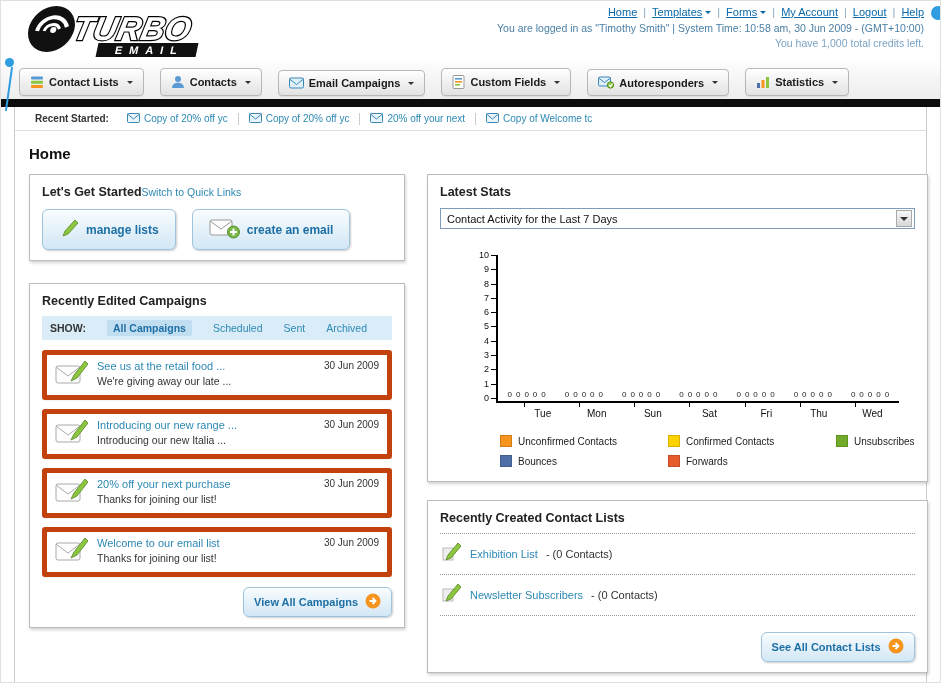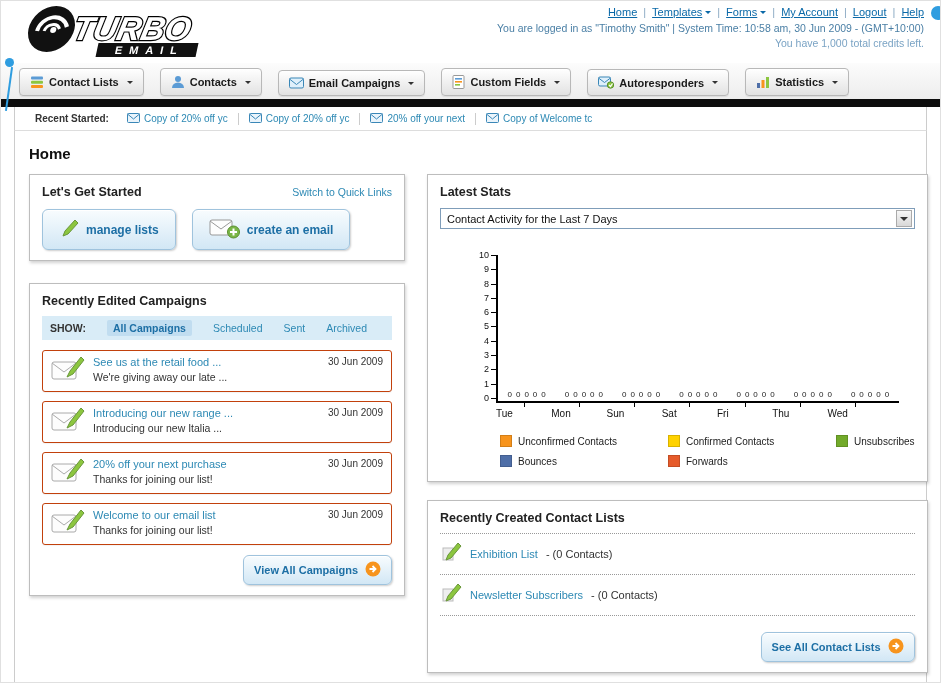--- a/index.html
+++ b/index.html
@@ -37,37 +37,37 @@
 
   
   .content-frame { margin: 0 13px; border: 1px solid #ccc; border-top: none; padding: 10px 14px 24px; min-height: 532px; }
   .page-title { font-size: 15px; font-weight: bold; color: #111; margin: 4px 0 12px 0; }
   .columns { display: flex; gap: 22px; }
   .col-left { width: 376px; flex: none; }
   .col-right { flex: 1; }
 
   .panel { background: #fff; border: 1px solid #bdbdbd; box-shadow: 1px 2px 3px rgba(0,0,0,.18); padding: 10px 12px; }
   .panel-title { font-size: 12.5px; font-weight: bold; color: #222; }
-  .panel-head { display: flex; align-items: center; justify-content: space-between; gap: 6px; }
+  .panel-head { display: flex; align-items: center; justify-content: flex-start; }
   .quick-link { font-size: 10.5px; color: #2d89b4; text-decoration: none; cursor: pointer; }
 
   
   .blue-btn { display: inline-flex; align-items: center; gap: 7px; padding: 7px 16px; border: 1px solid #9fc3dd; border-radius: 6px; background: linear-gradient(#f8fcfe, #d2e7f5); color: #1d6fa5; font-weight: bold; font-size: 12px; font-family: "Liberation Sans", sans-serif; cursor: pointer; box-shadow: 1px 1px 2px rgba(0,0,0,.2), inset 0 1px 0 #fff; }
   .blue-btn.small { font-size: 11px; padding: 5px 10px; }
 
   .gs-panel { margin-bottom: 22px; }
   .gs-buttons { display: flex; gap: 16px; margin-top: 10px; }
 
   
   .show-row { display: flex; align-items: center; gap: 12px; background: #d9ecf7; padding: 4px 8px; margin-top: 8px; font-size: 10.5px; }
   .show-label { font-weight: bold; color: #333; }
   .ftab { color: #2d89b4; text-decoration: none; cursor: pointer; margin-left: 9px; }
   .ftab.active { font-weight: bold; color: #1d6fa5; background: #c1ddf0; padding: 2px 6px; border-radius: 2px; }
   .camp-list { margin-top: 10px; }
-  .camp-item { display: flex; align-items: flex-start; gap: 8px; border: 1px solid #c2410c; border-radius: 3px; padding: 5px 8px; margin-bottom: 9px; background: #fff; box-shadow: 0 1px 1px rgba(0,0,0,.05); cursor: pointer; }
+  .camp-item { display: flex; align-items: flex-start; gap: 8px; border: 5px solid #c2410c; border-radius: 3px; padding: 5px 8px; margin-bottom: 9px; background: #fff; box-shadow: 0 1px 1px rgba(0,0,0,.05); cursor: pointer; }
   .ctext { flex: 1; min-width: 0; }
   .ctitle { display: block; font-size: 11px; color: #2d89b4; text-decoration: none; margin-bottom: 3px; cursor: pointer; }
   .csub { font-size: 10.5px; color: #333; }
   .cdate { font-size: 10px; color: #333; white-space: nowrap; margin-left: auto; }
   .panel-actions { text-align: right; margin-top: 10px; }
 
   
   .stats-panel { margin-bottom: 18px; }
   .select { margin-top: 9px; height: 21px; border: 1px solid #7f9db9; background: #fff; display: flex; align-items: center; justify-content: space-between; padding: 0 2px 0 6px; font-size: 11px; color: #111; cursor: pointer; }
   .select-arrow { width: 16px; height: 17px; border: 1px solid #aaa; background: linear-gradient(#f7f7f7, #d8d8d8); display: flex; align-items: center; justify-content: center; }
@@ -77,21 +77,21 @@
   .chart-row { display: flex; }
   .y-axis { width: 24px; height: 148px; display: flex; flex-direction: column; justify-content: space-between; font-size: 9px; color: #111; }
   .ytick { display: flex; align-items: center; justify-content: flex-end; line-height: 1; height: 9px; margin-top: -4px; }
   .ytick:first-child { margin-top: -4px; }
   .ydash { width: 5px; height: 1px; background: #000; margin-left: 2px; }
   .plot { flex: 1; height: 148px; border-left: 2px solid #000; border-bottom: 2px solid #000; position: relative; background: #fff; }
   .groups { display: flex; height: 100%; }
   .cgroup { flex: 1; display: flex; align-items: flex-end; justify-content: center; }
   .zeros { display: flex; gap: 4px; font-size: 8px; color: #222; margin-bottom: 2px; }
   .x-labels { display: flex; margin-left: 24px; padding-right: 16px; }
-  .xlabel { flex: 1; text-align: left; font-size: 10px; color: #111; padding-top: 5px; position: relative; }
+  .xlabel { flex: 1; text-align: right; font-size: 10px; color: #111; padding-top: 5px; position: relative; }
   .xlabel::before { content: ""; position: absolute; top: 0; left: 50%; width: 1px; height: 4px; background: #000; }
 
   .legend { margin: 16px 0 4px 60px; display: grid; grid-template-columns: 168px 168px 1fr; row-gap: 8px; font-size: 10px; color: #222; }
   .litem { display: flex; align-items: center; }
   .swatch { width: 12px; height: 12px; display: inline-block; margin-right: 6px; border: 1px solid rgba(0,0,0,.15); }
 
   
   .cl-panel .panel-title { border-bottom: 1px dotted #999; padding-bottom: 8px; }
   .cl-item { display: flex; align-items: center; gap: 8px; padding: 8px 2px; border-bottom: 1px dotted #999; cursor: pointer; }
   .clname { font-size: 11px; color: #2d89b4; text-decoration: none; cursor: pointer; }

